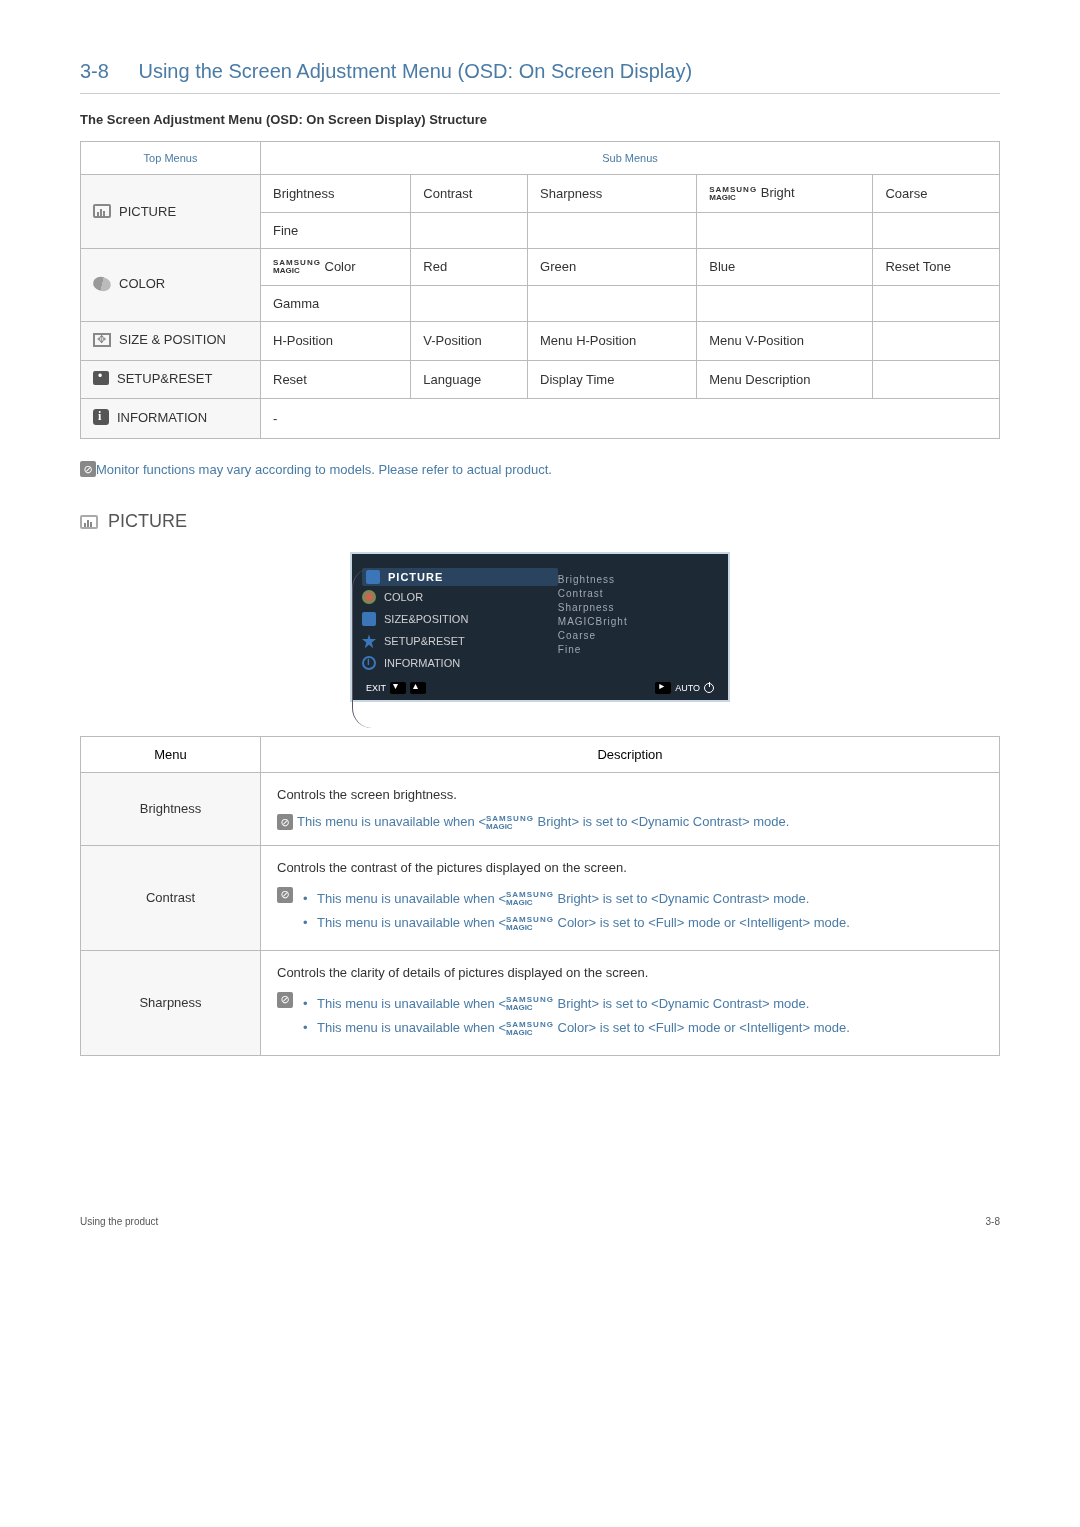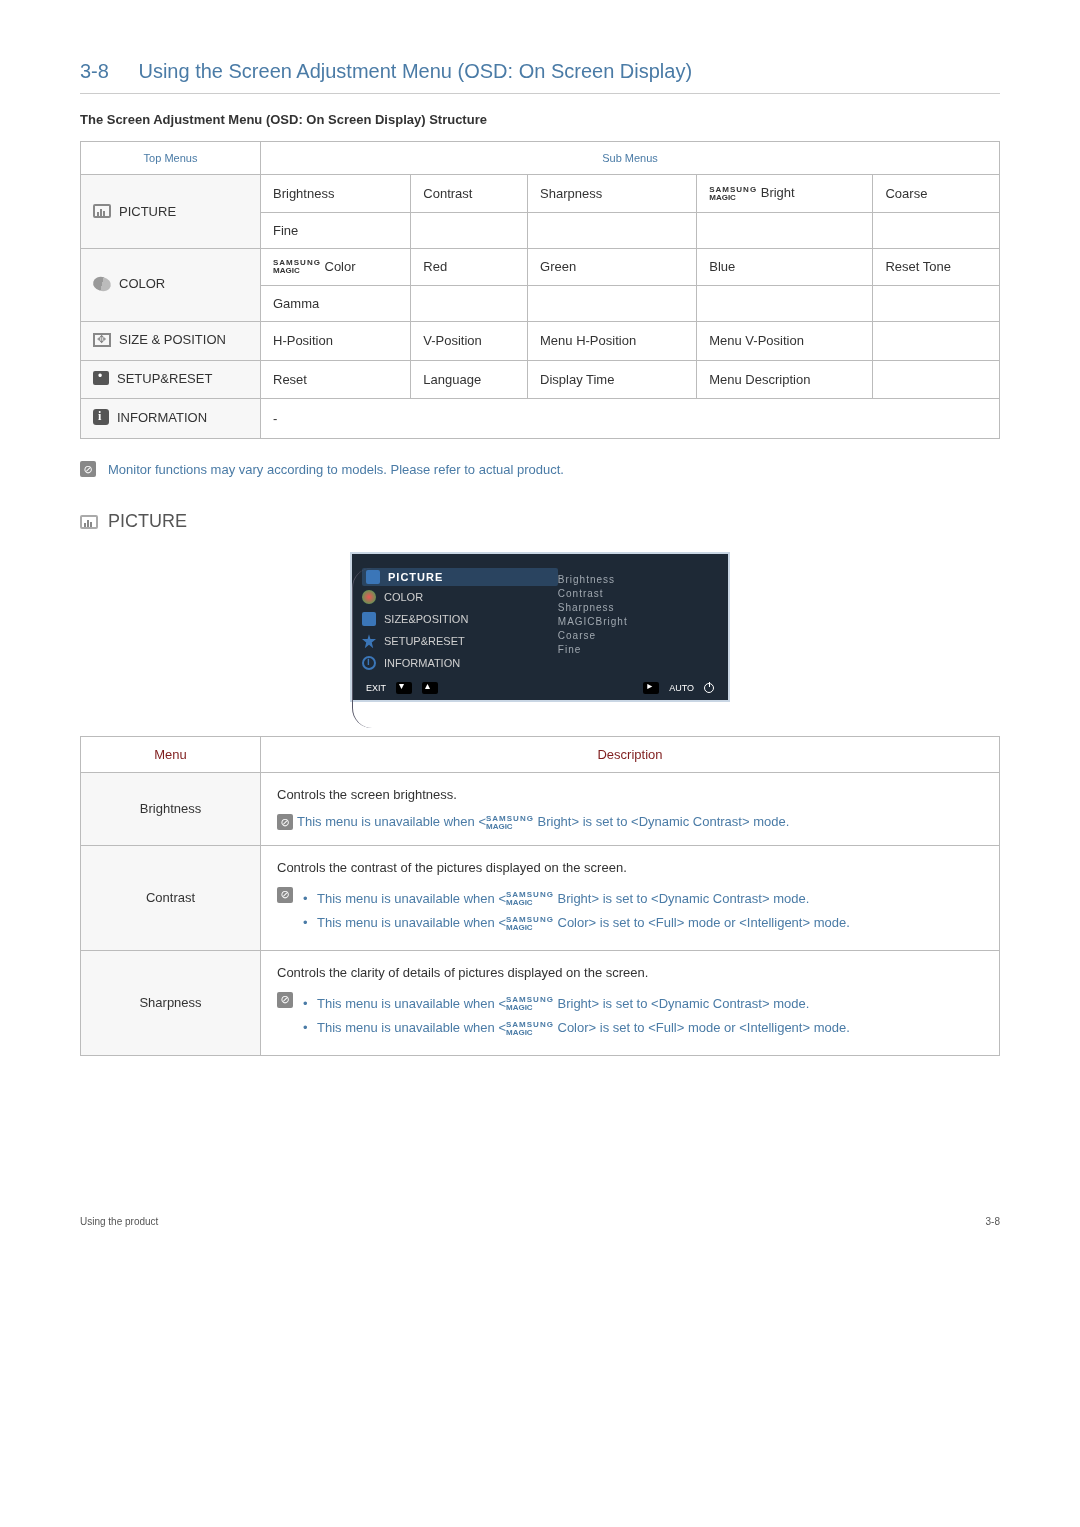--- a/index.html
+++ b/index.html
@@ -17,21 +17,21 @@
 .icon-color { display: inline-block; width: 18px; height: 14px; background: linear-gradient(90deg,#999 50%,#bbb 50%); border-radius: 50% 50% 50% 50%; transform: rotate(15deg); }
 .icon-size { display: inline-block; width: 18px; height: 14px; border: 2px solid #888; position: relative; }
 .icon-size::after{content:"✥";position:absolute;top:-2px;left:2px;font-size:11px;color:#888;}
 .icon-setup { display: inline-block; width: 16px; height: 14px; background:#555; border-radius:2px; position:relative;}
 .icon-setup::after{content:"•";color:#fff;position:absolute;top:-2px;left:5px;font-size:12px;}
 .icon-info { display:inline-block; width:16px; height:16px; background:#555; border-radius:3px; position:relative;}
 .icon-info::after{content:"i";color:#fff;position:absolute;top:0;left:5px;font-size:12px;font-weight:bold;font-family:serif;}
 .samsung-magic { font-size: 8px; font-weight: bold; line-height: 8px; display: inline-block; vertical-align: middle; }
 .samsung-magic .top { letter-spacing: 1px; }
 .samsung-magic .bot { letter-spacing: 0; }
-.note-row { display: flex; align-items: center; gap: 12px; margin-bottom: 34px; }
+.note-row { display: flex; align-items: center; margin-bottom: 34px; }
 .note-ico { width: 16px; height: 16px; background: #888; border-radius: 2px; display:inline-flex; align-items:center; justify-content:center; }
 .note-ico::after{content:"⊘";color:#fff;font-size:11px;}
 .note-text { color: #4a7ba6; font-size: 13px; }
 .picture-heading { font-size: 18px; color: #555; margin-bottom: 20px; display:flex; align-items:center; gap:10px;}
 .picture-heading .icon-sq { border-color:#aaa; }
 .osd-container { width: 380px; margin: 0 auto 34px; background: #1e2936; border: 2px solid #c9d6e4; padding: 0; position:relative; font-size:11px; color:#d0d0d0; }
 .osd-body { display:flex; padding:14px 10px 2px 10px;}
 .osd-left { width: 55%; position:relative;}
 .osd-right { width:45%; padding-top:6px; letter-spacing:1px;}
 .osd-right div { margin-bottom:3px; color:#a0a8b0; font-size:10px;}
@@ -40,29 +40,29 @@
 .osd-item.active span { color:#fff; font-weight:bold; letter-spacing:1px;}
 .osd-ico { width:14px; height:14px; display:inline-block;}
 .osd-ico.pic{background:#3b76b8;border-radius:2px;}
 .osd-ico.col{background:radial-gradient(circle,#e55,#3a5);border-radius:50%;}
 .osd-ico.siz{background:#3b76b8;border-radius:2px;}
 .osd-ico.set{width:14px;height:14px;background:#3b76b8;clip-path:polygon(50% 0,60% 35%,100% 35%,70% 60%,80% 100%,50% 75%,20% 100%,30% 60%,0 35%,40% 35%);}
 .osd-ico.inf{width:14px;height:14px;border:2px solid #3b76b8;border-radius:50%;position:relative;}
 .osd-ico.inf::after{content:"i";position:absolute;left:3px;top:-2px;font-size:10px;color:#3b76b8;font-weight:bold;}
 .osd-curve { position:absolute; top:0; left:-10px; width:20px; height:160px; border-left:1px solid #556; border-radius:20px 0 0 20px;}
 .osd-footer { display:flex; justify-content:space-between; padding:6px 14px; font-size:9px; color:#fff;}
-.osd-footer .grp{display:flex;gap:10px;align-items:center;}
+.osd-footer .grp{display:flex;gap:4px;align-items:center;}
 .osd-footer .btn{display:inline-block;width:16px;height:12px;background:#000;border-radius:2px;position:relative;}
 .osd-footer .btn.d::after{content:"▾";position:absolute;top:-2px;left:3px;font-size:10px;}
 .osd-footer .btn.u::after{content:"▴";position:absolute;top:-2px;left:3px;font-size:10px;}
 .osd-footer .btn.e::after{content:"▸";position:absolute;top:-2px;left:4px;font-size:10px;}
 .osd-footer .pw{width:10px;height:10px;border:1px solid #fff;border-radius:50%;position:relative;}
 .osd-footer .pw::after{content:"";position:absolute;top:-2px;left:4px;width:1px;height:5px;background:#fff;}
 table.desc { width: 100%; border-collapse: collapse; border: 1px solid #bbb; margin-bottom:40px;}
-table.desc th { color:#7f1d1d; font-weight:normal; padding:10px; border:1px solid #bbb; font-size:13px;}
+table.desc th { color:#000000; font-weight:normal; padding:10px; border:1px solid #bbb; font-size:13px;}
 table.desc td { padding:14px 16px; border:1px solid #bbb; font-size:13px; vertical-align:top;}
 table.desc td.mcol { background:#f7f7f7; width:180px; text-align:center; vertical-align:middle;}
 .desc-line { margin-bottom:12px; }
 .note-inline { display:flex; gap:4px; align-items:flex-start;}
 .bullet-list { list-style:none; padding-left:6px;}
 .bullet-list li { color:#4a7ba6; font-size:13px; padding:4px 0 4px 14px; position:relative;}
 .bullet-list li::before{content:"•";position:absolute;left:0;color:#4a7ba6;}
 .footer { display:flex; justify-content:space-between; font-size:10px; color:#555; margin-top:160px;}
 </style>
 </head>

